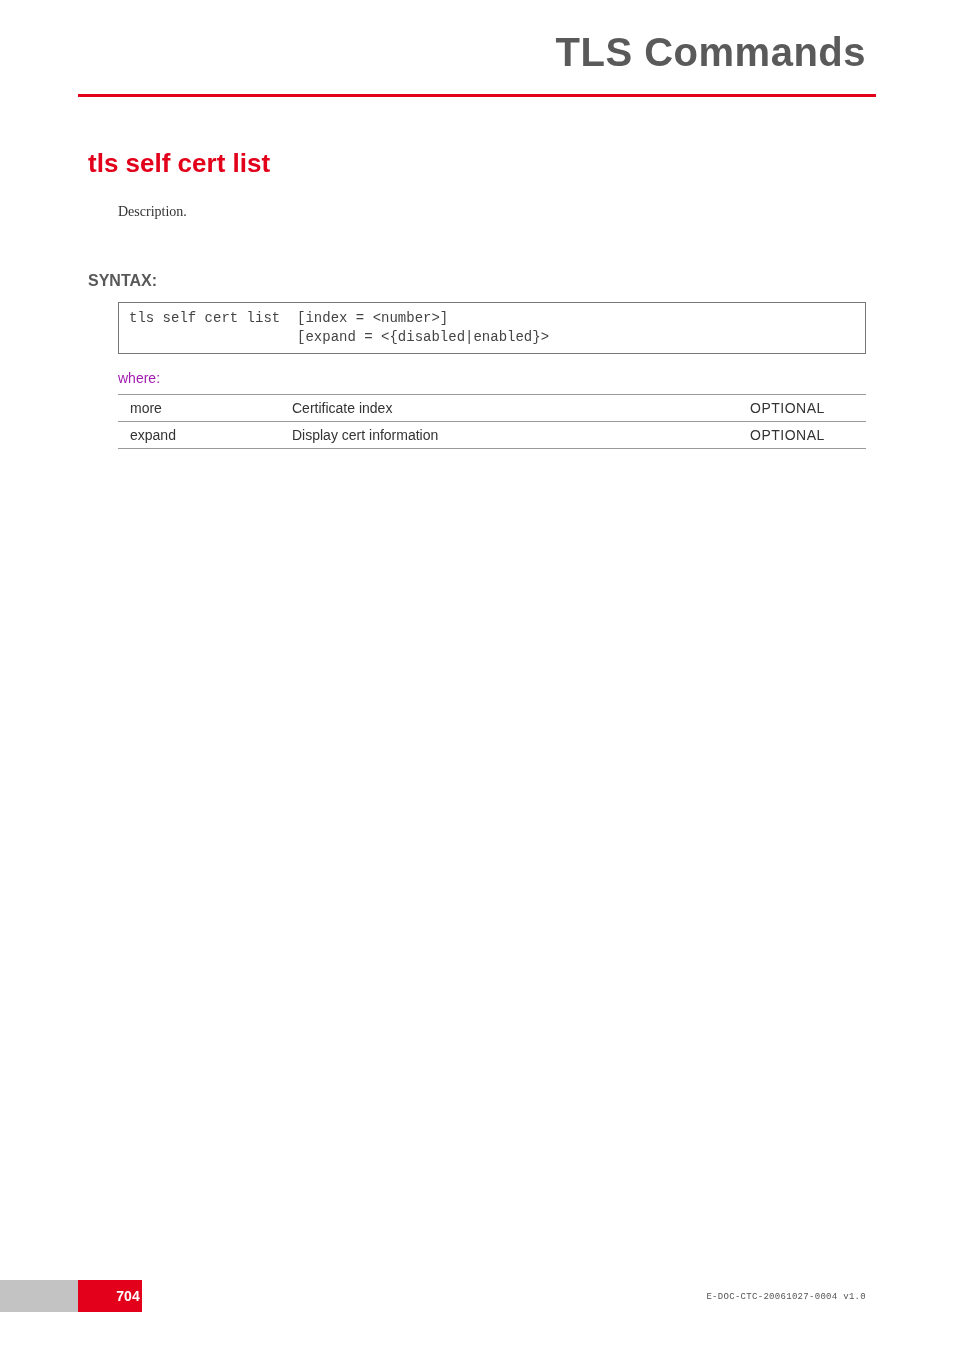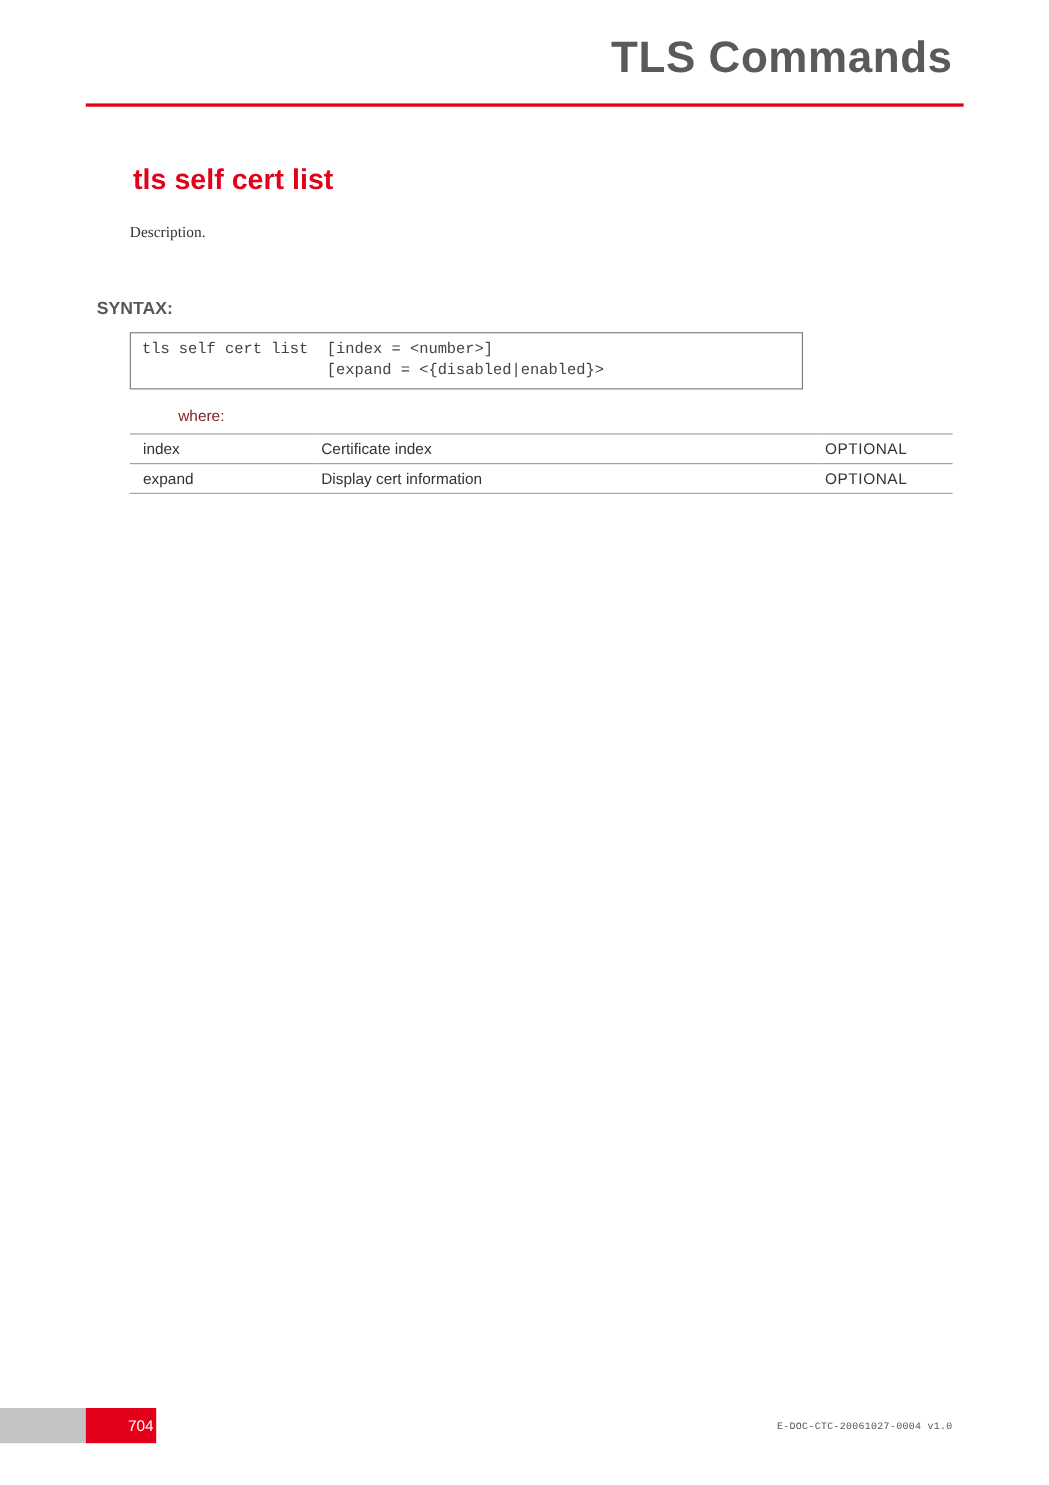--- a/index.html
+++ b/index.html
@@ -24,21 +24,20 @@
     background: #e2001a;
   }
 
   .section-title {
     position: absolute;
     top: 148px;
     left: 88px;
     font-size: 26px;
     font-weight: bold;
     color: #e2001a;
-    margin-left: 33px;
   }
 
   .description {
     position: absolute;
     top: 204px;
     left: 118px;
     font-size: 14px;
     color: #333;
     font-family: Liberation Serif, serif;
   }
@@ -49,37 +48,36 @@
     left: 88px;
     font-size: 16px;
     font-weight: bold;
     color: #585858;
   }
 
   .syntax-box {
     position: absolute;
     top: 302px;
     left: 118px;
-    width: 612px;
+    width: 748px;
     border: 1px solid #777;
     padding: 6px 10px;
     font-family: "Courier New", Courier, monospace;
     font-size: 14px;
     color: #444;
     line-height: 1.35;
     white-space: pre;
   }
 
   .where-label {
     position: absolute;
     top: 370px;
     left: 118px;
     font-size: 14px;
-    color: #7f1d1d;
-    margin-left: 44px;
+    color: #a21caf;
   }
 
   .params-table {
     position: absolute;
     top: 394px;
     left: 118px;
     width: 748px;
     border-collapse: collapse;
     font-size: 14px;
   }
@@ -100,21 +98,21 @@
     height: 32px;
   }
   .footer-band {
     position: absolute;
     left: 78px;
     bottom: 0;
     width: 64px;
     height: 32px;
     background: #e2001a;
     color: #fff;
-    font-weight: normal;
+    font-weight: bold;
     font-size: 14px;
     display: flex;
     align-items: center;
     justify-content: center;
     padding-left: 36px;
   }
   .footer-band-left {
     position: absolute;
     left: 0;
     bottom: 0;
@@ -147,21 +145,21 @@
   <div class="syntax-label">SYNTAX:</div>
 
   <div class="syntax-box">tls self cert list  [index = &lt;number&gt;]
                     [expand = &lt;{disabled|enabled}&gt;</div>
 
   <div class="where-label">where:</div>
 
   <table class="params-table">
     <tbody>
       <tr>
-        <td class="col-name">index</td>
+        <td class="col-name">more</td>
         <td class="col-desc">Certificate index</td>
         <td class="col-flag">OPTIONAL</td>
       </tr>
       <tr>
         <td class="col-name">expand</td>
         <td class="col-desc">Display cert information</td>
         <td class="col-flag">OPTIONAL</td>
       </tr>
     </tbody>
   </table>

